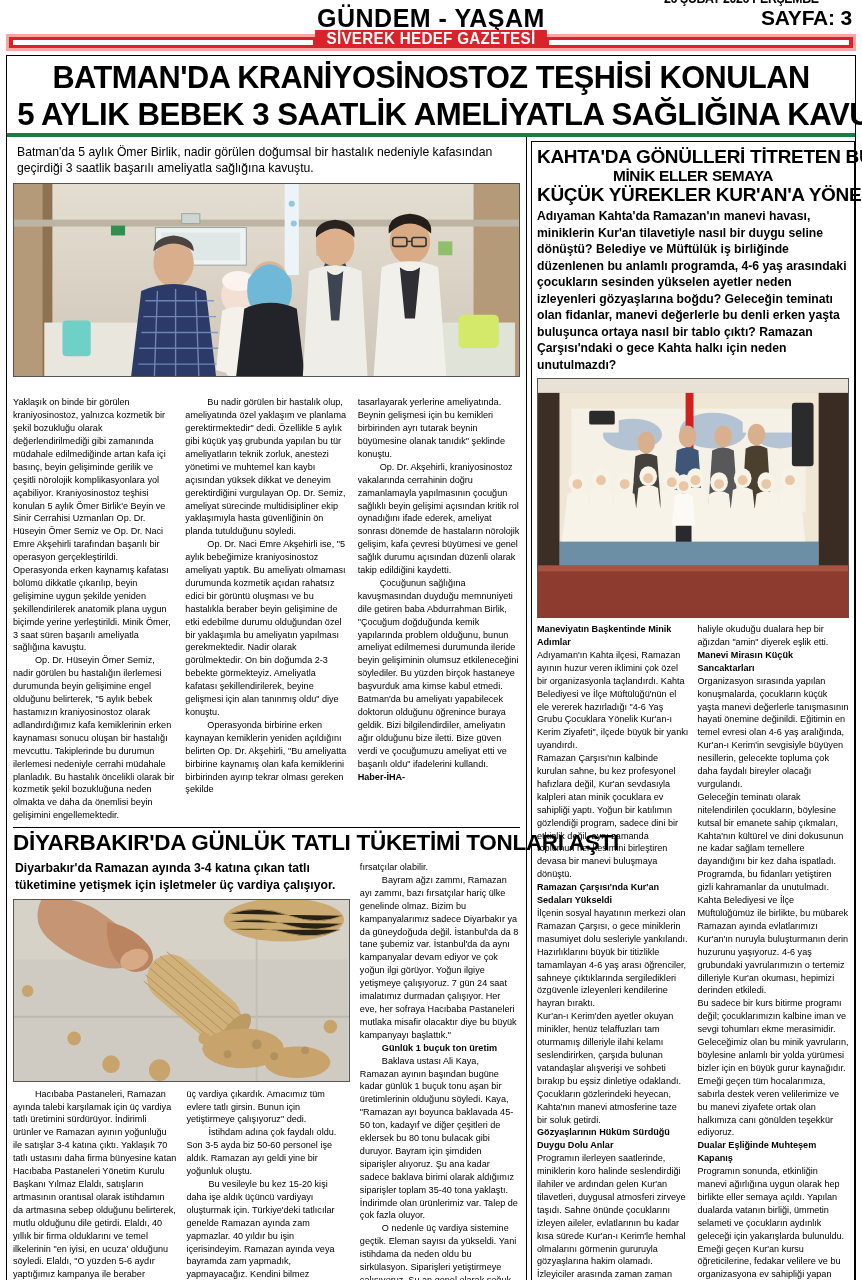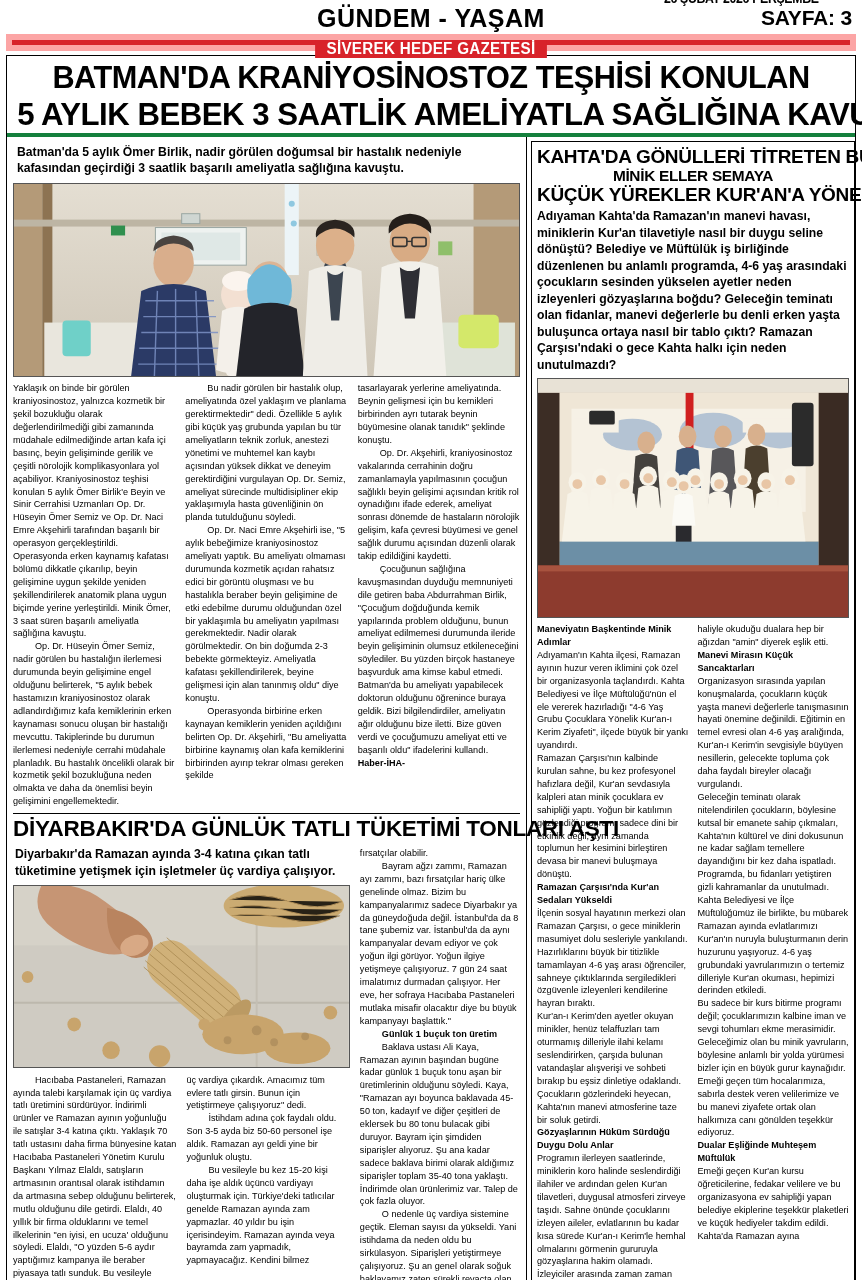--- a/index.html
+++ b/index.html
@@ -50,23 +50,23 @@
     letter-spacing: -0.2px;
     white-space: nowrap;
   }
 
   
   .red-banner {
     position: relative;
     height: 17px;
     margin: 2px 6px 0 6px;
     background: #d8232a;
-    border: 6px solid #fca5a5;
+    border: 3px solid #fca5a5;
     display: flex;
-    align-items: flex-start;
+    align-items: flex-end;
     justify-content: center;
   }
   .red-banner::before,
   .red-banner::after {
     content: "";
     position: absolute;
     top: 3px;
     bottom: 3px;
     background: #ffffff;
     width: 300px;
@@ -114,38 +114,38 @@
   
   .main-grid {
     display: flex;
     align-items: stretch;
   }
   .col-left  { width: 519px; padding: 5px 6px 0 6px; }
   .col-right { width: 333px; border-left: 1px solid #000; padding: 0; }
 
   
   .lede {
-    font-weight: bold;
+    font-weight: normal;
     font-size: 12.2px;
     line-height: 1.38;
     padding: 2px 4px 6px 4px;
   }
   .photo {
     width: 100%;
     border: 1px solid #555;
     display: block;
     overflow: hidden;
     position: relative;
   }
   .photo svg { display: block; width: 100%; height: 100%; }
 
   .cols3 {
     display: flex;
     gap: 10px;
-    padding-top: 5px;
+    padding-top: 19px;
   }
   .cols3 > div { width: 33.33%; }
   .body-text {
     font-size: 9.1px;
     line-height: 1.42;
     text-align: left;
     hyphens: auto;
   }
   .body-text p { margin: 0; text-indent: 22px; }
   .body-text p.noind { text-indent: 0; }
@@ -510,21 +510,22 @@
             <p>Programın ilerleyen saatlerinde, miniklerin koro halinde seslendirdiği ilahiler ve ardından gelen Kur'an tilavetleri, duygusal atmosferi zirveye taşıdı. Sahne önünde çocuklarını izleyen aileler, evlatlarının bu kadar kısa sürede Kur'an-ı Kerim'le hemhal olmalarını görmenin gururuyla gözyaşlarına hakim olamadı.</p>
             <p>İzleyiciler arasında zaman zaman hıçkırıkların yükseldiği, kalplerin yumuşadığı bu özel anlarda, birlik ve beraberlik mesajları dillerden düşmedi. Kahta halkı, miniklerin o saf ve temiz</p>
           </div>
           <div class="tiny">
             <p class="noind">haliyle okuduğu dualara hep bir ağızdan "amin" diyerek eşlik etti.</p>
             <p class="subhead">Manevi Mirasın Küçük Sancaktarları</p>
             <p>Organizasyon sırasında yapılan konuşmalarda, çocukların küçük yaşta manevi değerlerle tanışmasının hayati önemine değinildi. Eğitimin en temel evresi olan 4-6 yaş aralığında, Kur'an-ı Kerim'in sevgisiyle büyüyen nesillerin, gelecekte topluma çok daha faydalı bireyler olacağı vurgulandı.</p>
             <p>Geleceğin teminatı olarak nitelendirilen çocukların, böylesine kutsal bir emanete sahip çıkmaları, Kahta'nın kültürel ve dini dokusunun ne kadar sağlam temellere dayandığını bir kez daha ispatladı. Programda, bu fidanları yetiştiren gizli kahramanlar da unutulmadı.</p>
             <p>Kahta Belediyesi ve İlçe Müftülüğümüz ile birlikte, bu mübarek Ramazan ayında evlatlarımızı Kur'an'ın nuruyla buluşturmanın derin huzurunu yaşıyoruz. 4-6 yaş grubundaki yavrularımızın o tertemiz dilleriyle Kur'an okuması, hepimizi derinden etkiledi.</p>
             <p>Bu sadece bir kurs bitirme programı değil; çocuklarımızın kalbine iman ve sevgi tohumları ekme merasimidir. Geleceğimiz olan bu minik yavruların, böylesine anlamlı bir yolda yürümesi bizler için en büyük gurur kaynağıdır. Emeği geçen tüm hocalarımıza, sabırla destek veren velilerimize ve bu manevi ziyafete ortak olan halkımıza canı gönülden teşekkür ediyoruz.</p>
-            <p class="subhead">Dualar Eşliğinde Muhteşem Müftülük</p>
+            <p class="subhead">Dualar Eşliğinde Muhteşem Kapanış</p>
+            <p>Programın sonunda, etkinliğin manevi ağırlığına uygun olarak hep birlikte eller semaya açıldı. Yapılan dualarda vatanın birliği, ümmetin selameti ve çocukların aydınlık geleceği için yakarışlarda bulunuldu.</p>
             <p>Emeği geçen Kur'an kursu öğreticilerine, fedakar velilere ve bu organizasyona ev sahipliği yapan belediye ekiplerine teşekkür plaketleri ve küçük hediyeler takdim edildi. Kahta'da Ramazan ayına</p>
           </div>
         </div>
       </div>
     </div>
 
   </div>
 </div>
 
 </body></html>

